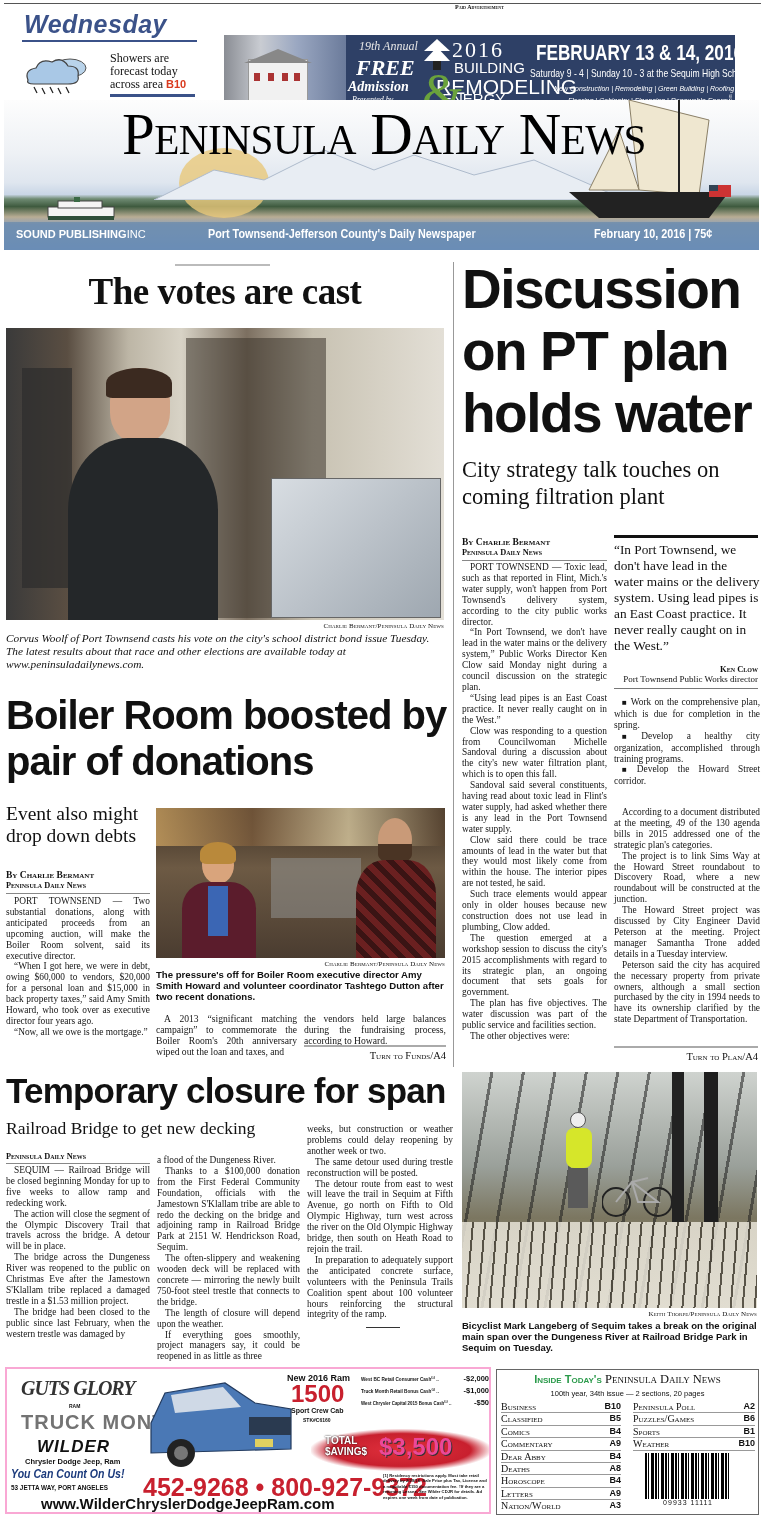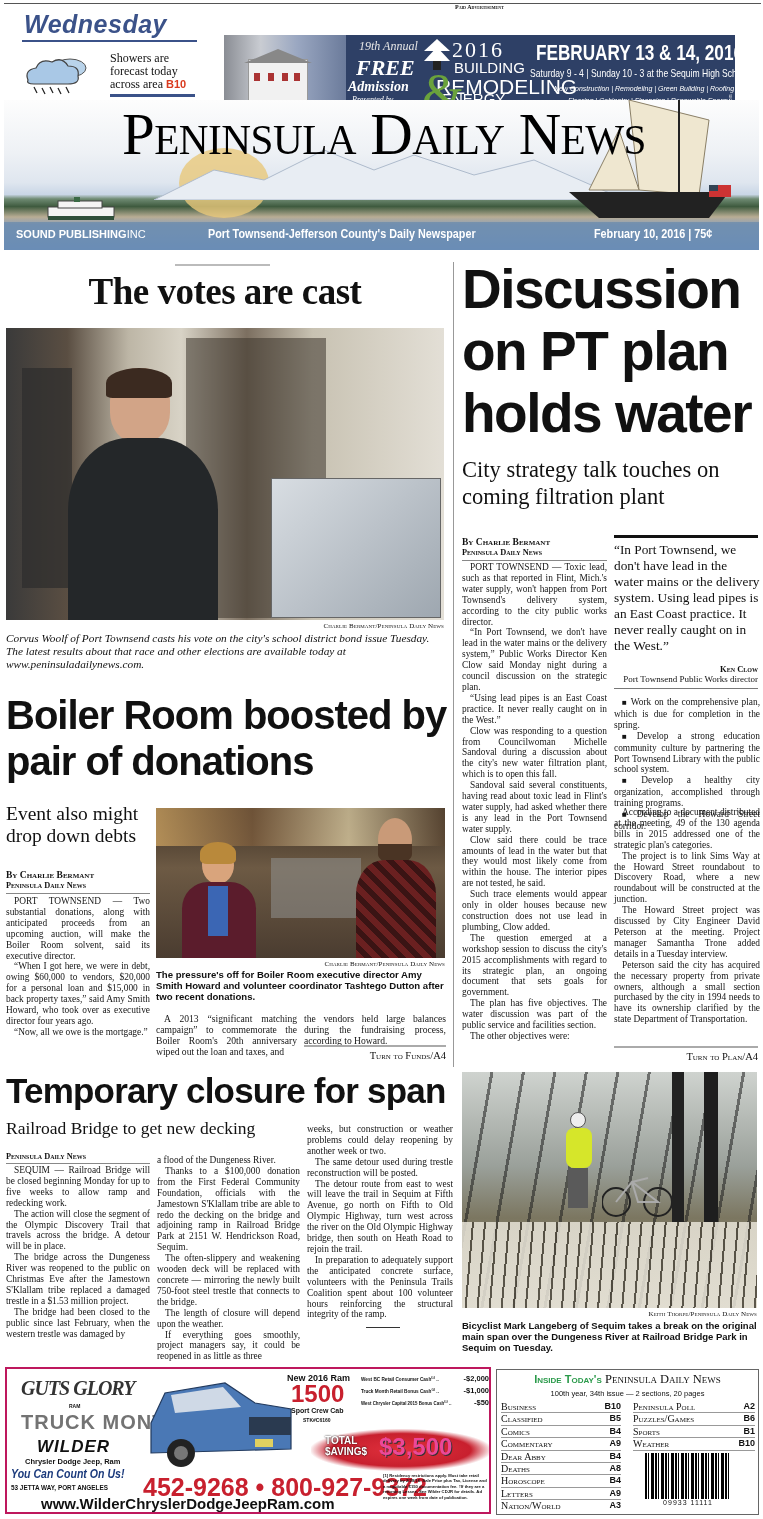--- a/index.html
+++ b/index.html
@@ -189,21 +189,20 @@
 </div>
 
 <div class="abs" style="left:614px;top:535px;width:144px;height:3px;background:#111;"></div>
 <div class="abs serif" style="left:614px;top:542px;width:146px;font-size:13.3px;line-height:16px;">“In Port Townsend, we don't have lead in the water mains or the delivery system. Using lead pipes is an East Coast practice. It never really caught on in the West.”</div>
 <div class="abs byline" style="left:614px;top:664px;width:144px;text-align:right;font-size:8.5px;">Ken Clow</div>
 <div class="abs serif" style="left:614px;top:674px;width:144px;text-align:right;font-size:9px;">Port Townsend Public Works director</div>
 <div class="abs" style="left:614px;top:688px;width:144px;height:1px;background:#777;"></div>
 
 <div class="abs body-text" style="left:614px;top:697px;width:146px;">
   <p class="bullet">Work on the comprehensive plan, which is due for completion in the spring.</p>
-  <p class="bullet">Develop a strong education community culture by partnering the Port Townsend Library with the public school system.</p>
   <p class="bullet">Develop a healthy city organization, accomplished through training programs.</p>
   <p class="bullet">Develop the Howard Street corridor.</p>
 </div>
 <div class="abs body-text" style="left:614px;top:807px;width:146px;">
   <p>According to a document distributed at the meeting, 49 of the 130 agenda bills in 2015 addressed one of the strategic plan's categories.</p>
   <p>The project is to link Sims Way at the Howard Street roundabout to Discovery Road, where a new roundabout will be constructed at the junction.</p>
   <p>The Howard Street project was discussed by City Engineer David Peterson at the meeting. Project manager Samantha Trone added details in a Tuesday interview.</p>
   <p>Peterson said the city has acquired the necessary property from private owners, although a small section purchased by the city in 1994 needs to have its ownership clarified by the state Department of Transportation.</p>
 </div>
 <div class="abs turn" style="left:614px;top:1046px;width:144px;">Turn to Plan/A4</div>
@@ -246,21 +245,21 @@
     <svg class="abs" style="left:40px;top:50px;" width="70" height="60" viewBox="0 0 70 60">
         <circle cx="14" cy="40" r="14" fill="none" stroke="#222" stroke-width="2"></circle>
         <circle cx="56" cy="40" r="14" fill="none" stroke="#222" stroke-width="2"></circle>
         <polyline points="14,40 30,20 56,40 36,40 30,20 46,16" fill="none" stroke="#aaa" stroke-width="2"></polyline>
       </svg>
   </div>
 </div>
 <div class="abs credit" style="left:560px;top:1310px;width:197px;">Keith Thorpe/Peninsula Daily News</div>
 <div class="abs cutline-bold" style="left:462px;top:1320px;width:296px;font-size:9.5px;">Bicyclist Mark Langeberg of Sequim takes a break on the original main span over the Dungeness River at Railroad Bridge Park in Sequim on Tuesday.</div>
 
-<div class="abs" style="left:5px;top:1367px;width:486px;height:147px;border:2px solid #be185d;background:#fff;overflow:hidden;">
+<div class="abs" style="left:5px;top:1367px;width:486px;height:147px;border:2px solid #f9a8d4;background:#fff;overflow:hidden;">
   <div class="abs serif" style="left:14px;top:8px;font-size:20px;font-style:italic;font-weight:bold;color:#333;letter-spacing:-1px;">GUTS GLORY</div>
   <div class="abs sans" style="left:62px;top:34px;font-size:5px;font-weight:bold;">RAM</div>
   <div class="abs sans" style="left:14px;top:42px;font-size:20px;font-weight:bold;color:#737373;letter-spacing:1px;">TRUCK MONTH</div>
   <div class="abs sans" style="left:30px;top:68px;font-size:17px;font-weight:bold;font-style:italic;letter-spacing:1px;">WILDER</div>
   <div class="abs sans" style="left:18px;top:88px;font-size:7.5px;font-weight:bold;">Chrysler Dodge Jeep, Ram</div>
   <div class="abs sans" style="left:4px;top:98px;font-size:12px;font-weight:bold;font-style:italic;color:#1b3a7c;white-space:nowrap;transform:scaleX(0.88);transform-origin:left;">You Can Count On Us!</div>
   <div class="abs sans" style="left:4px;top:114px;font-size:7.5px;font-weight:bold;white-space:nowrap;transform:scaleX(0.85);transform-origin:left;">53 JETTA WAY, PORT ANGELES</div>
   <div class="abs" style="left:138px;top:4px;width:148px;height:98px;">
     <svg width="148" height="98" viewBox="0 0 148 98">
         <path d="M6 50 L20 20 L80 10 L110 30 L146 36 L146 76 L6 80 Z" fill="#4a78b5" stroke="#223a5e" stroke-width="1.2"></path>

